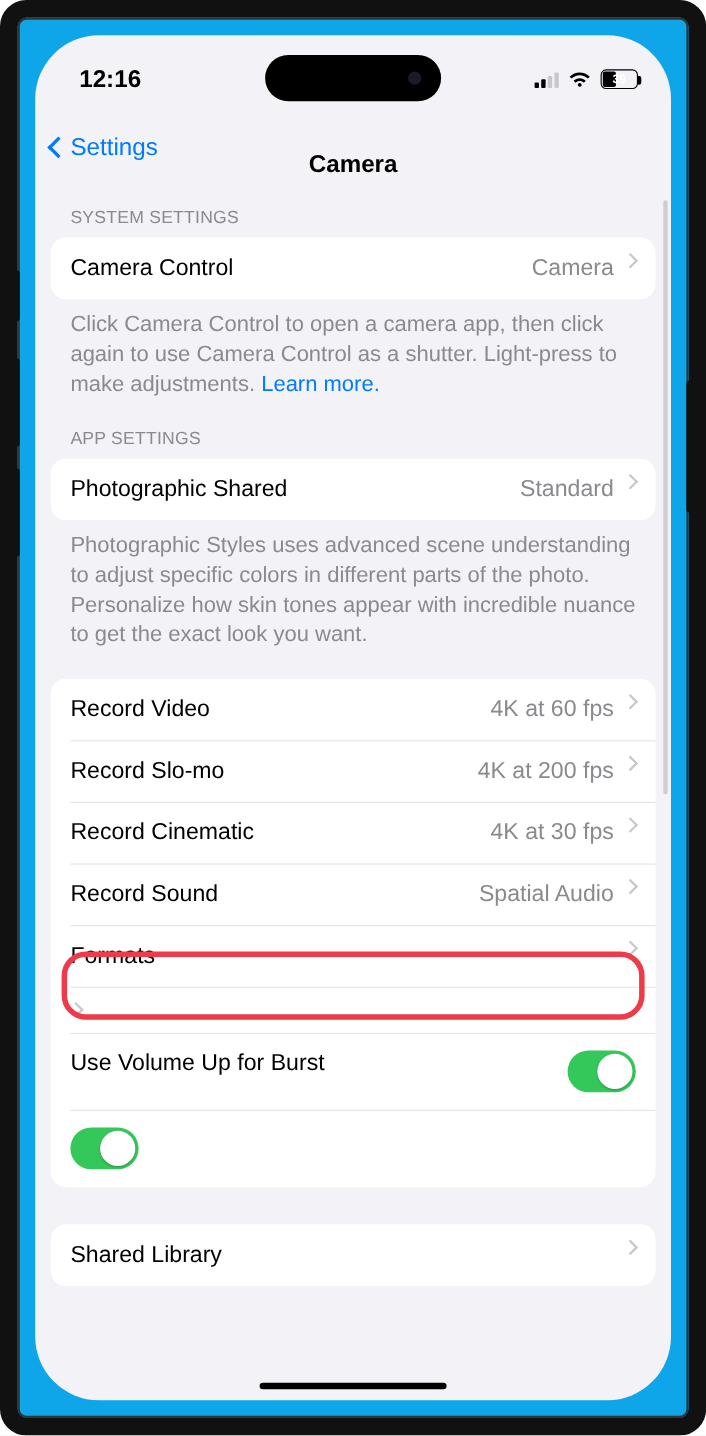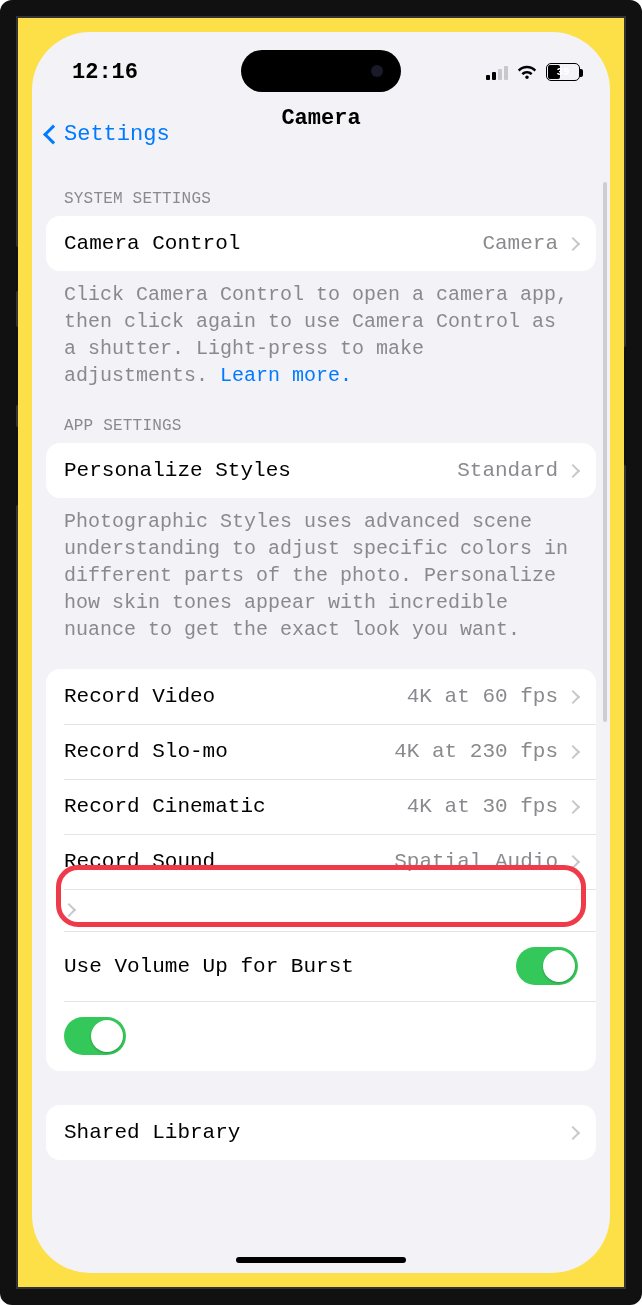--- a/index.html
+++ b/index.html
@@ -9,24 +9,23 @@
     width: 642px;
     height: 1305px;
     position: relative;
     overflow: hidden;
   }
   
   .device {
     position: absolute;
     inset: 0;
     border: 16px solid #111;
-    border-radius: 12px;
-    background: #fde047;
+    border-radius: 24px;
+    background: #0ea5e9;
     box-shadow: inset 0 0 0 2px #333;
-    font-family: Liberation Mono, monospace;
   }
   .screen {
     position: absolute;
     top: 16px; left: 16px; right: 16px; bottom: 16px;
     border-radius: 58px;
     overflow: hidden;
     background: #f2f2f7;
   }
   
   .btn-left-1, .btn-left-2, .btn-left-3, .btn-right-1 {
@@ -84,21 +83,21 @@
   .battery span{ color:#fff; mix-blend-mode:difference; z-index:1;}
   .battery::after{
     content:""; position:absolute; right:-4px; top:5px; width:3px; height:8px;
     background:#000; border-radius:0 2px 2px 0;
   }
 
   .nav-bar {
     position: relative;
     margin-top: 74px;
     height: 56px;
-    display:flex; align-items:flex-start; justify-content:center;
+    display:flex; align-items:flex-end; justify-content:center;
   }
   .nav-back {
     position:absolute; left:14px; top:50%; transform:translateY(-50%);
     display:flex; align-items:center; gap:4px;
     color:#007aff; font-size:22px;
   }
   .chev-left {
     display:inline-block; width:14px; height:14px;
     border-left:3px solid #007aff; border-bottom:3px solid #007aff;
     transform: rotate(45deg);
@@ -123,21 +122,21 @@
     letter-spacing:.2px;
   }
   .section-header.first { padding-top:18px;}
 
   .group {
     background:#fff;
     border-radius:14px;
     overflow:hidden;
   }
   .row {
-    display:flex; align-items:center;
+    display:flex; align-items:flex-start;
     padding: 16px 18px;
     font-size:21px; color:#000;
     position:relative;
   }
   .row + .row::before {
     content:"";
     position:absolute; top:0; left:18px; right:0;
     height:1px; background:#e3e3e8;
   }
   .row .label { flex:1; }
@@ -229,47 +228,51 @@
           <span class="chev-right"></span>
         </div>
       </div>
       <div class="footer">
         <span>Click Camera Control to open a camera app, then click again to use Camera Control as a shutter. Light-press to make adjustments. </span><a href="#">Learn more.</a>
       </div>
 
       <div class="section-header">APP SETTINGS</div>
       <div class="group">
         <div class="row">
-          <span class="label">Personalize Styles</span>
+          <span class="label">Photographic Shared</span>
           <span class="value">Standard</span>
           <span class="chev-right"></span>
         </div>
       </div>
       <div class="footer">Photographic Styles uses advanced scene understanding to adjust specific colors in different parts of the photo. Personalize how skin tones appear with incredible nuance to get the exact look you want.</div>
 
       <div style="height:26px"></div>
       <div class="group">
         <div class="row">
           <span class="label">Record Video</span>
           <span class="value">4K at 60 fps</span>
           <span class="chev-right"></span>
         </div>
         <div class="row">
           <span class="label">Record Slo-mo</span>
-          <span class="value">4K at 230 fps</span>
+          <span class="value">4K at 200 fps</span>
           <span class="chev-right"></span>
         </div>
         <div class="row">
           <span class="label">Record Cinematic</span>
           <span class="value">4K at 30 fps</span>
           <span class="chev-right"></span>
         </div>
         <div class="row">
           <span class="label">Record Sound</span>
           <span class="value">Spatial Audio</span>
+          <span class="chev-right"></span>
+        </div>
+        <div class="row" style="position:relative;">
+          <span class="label">Formats</span>
           <span class="chev-right"></span>
         </div>
         <div class="row">
           <span class="chev-right"></span>
         </div>
         <div class="row">
           <span class="label">Use Volume Up for Burst</span>
           <span class="toggle"></span>
         </div>
         <div class="row">

